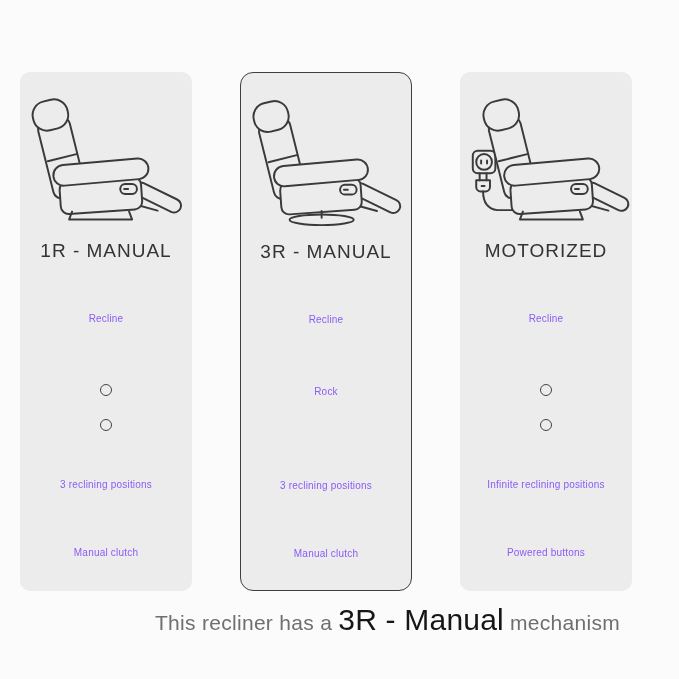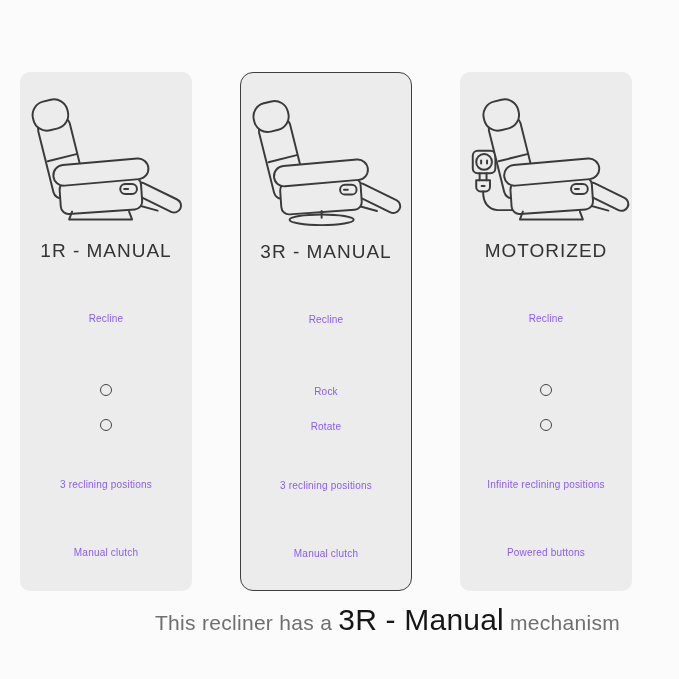--- a/index.html
+++ b/index.html
@@ -108,21 +108,20 @@
         <g>
           <line x1="83" y1="119" x2="83" y2="126"></line>
           <ellipse class="nf" cx="83" cy="128" rx="33" ry="5.5"></ellipse>
         </g>
       </g>
     </svg>
   </div>
   <div class="card-title">3R - MANUAL</div>
   <div class="frow r0">Recline</div>
   <div class="frow r1">Rock</div>
-  <div class="frow r2">Rotate</div>
   <div class="frow r3">3 reclining positions</div>
   <div class="frow r4">Manual clutch</div>
 </div>
 
 <div class="card" id="card-2">
   <div class="icon-wrap">
     <svg width="176" height="136" viewBox="0 0 175 135">
       <g class="ln">
         <g>
           <rect class="nf" x="13" y="58" width="23" height="23" rx="5"></rect>

